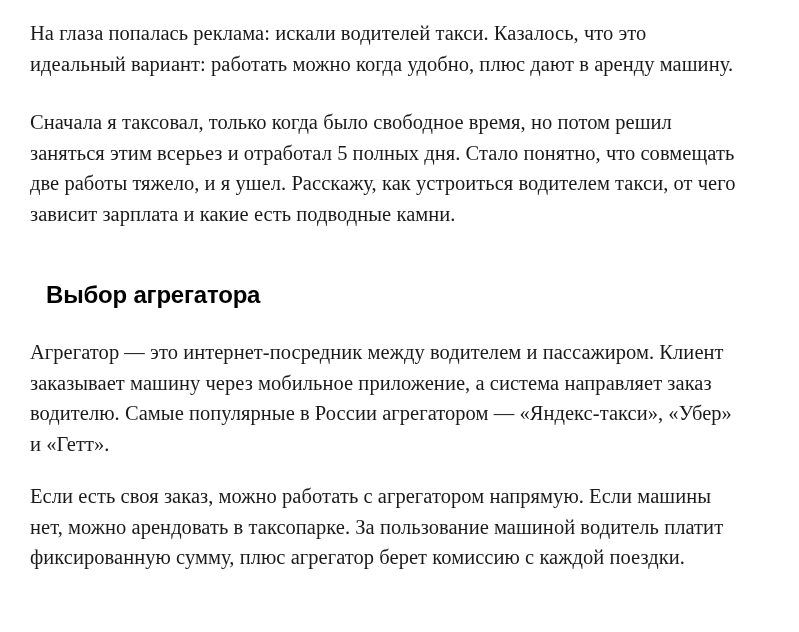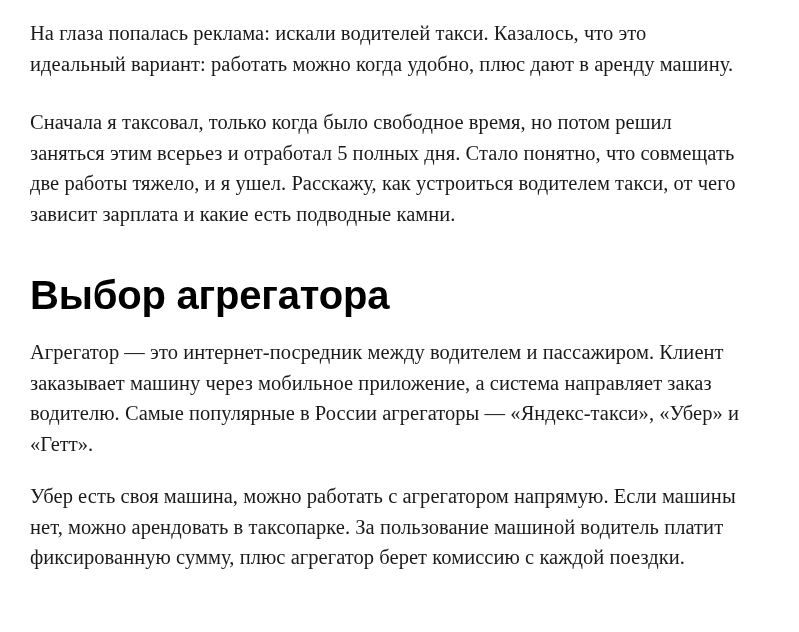--- a/index.html
+++ b/index.html
@@ -30,41 +30,41 @@
     letter-spacing: 0.05px;
   }
   .para.tight {
     margin-bottom: 22px;
   }
   .para.lead {
     margin-bottom: 28px;
   }
   .section-heading {
     font-family: "Liberation Sans", sans-serif;
-    font-size: 40px;
+    font-size: 24px;
     font-weight: bold;
     color: #000000;
-    margin: 0 0 24px 0;
+    margin: 0 0 24px 16px;
     line-height: 36px;
     letter-spacing: -0.2px;
   }
   .spacer-before-heading {
     height: 20px;
   }
 </style>
 </head>
 <body>
 
 <div class="page">
 
   <p class="para lead">На глаза попалась реклама: искали водителей такси. Казалось, что это идеальный вариант: работать можно когда удобно, плюс дают в аренду машину.</p>
 
   <p class="para lead">Сначала я таксовал, только когда было свободное время, но потом решил заняться этим всерьез и отработал 5 полных дня. Стало понятно, что совмещать две работы тяжело, и я ушел. Расскажу, как устроиться водителем такси, от чего зависит зарплата и какие есть подводные камни.</p>
 
   <div class="spacer-before-heading"></div>
 
   <h2 class="section-heading">Выбор агрегатора</h2>
 
-  <p class="para tight">Агрегатор — это интернет-посредник между водителем и пассажиром. Клиент заказывает машину через мобильное приложение, а система направляет заказ водителю. Самые популярные в России агрегаторы — «Яндекс-такси», «Убер» и «Гетт».</p>
+  <p class="para tight">Агрегатор — это интернет-посредник между водителем и пассажиром. Клиент заказывает машину через мобильное приложение, а система направляет заказ водителю. Самые популярные в России агрегатором — «Яндекс-такси», «Убер» и «Гетт».</p>
 
-  <p class="para tight">Убер есть своя машина, можно работать с агрегатором напрямую. Если машины нет, можно арендовать в таксопарке. За пользование машиной водитель платит фиксированную сумму, плюс агрегатор берет комиссию с каждой поездки.</p>
+  <p class="para tight">Если есть своя заказ, можно работать с агрегатором напрямую. Если машины нет, можно арендовать в таксопарке. За пользование машиной водитель платит фиксированную сумму, плюс агрегатор берет комиссию с каждой поездки.</p>
 
 </div>
 
 </body></html>

